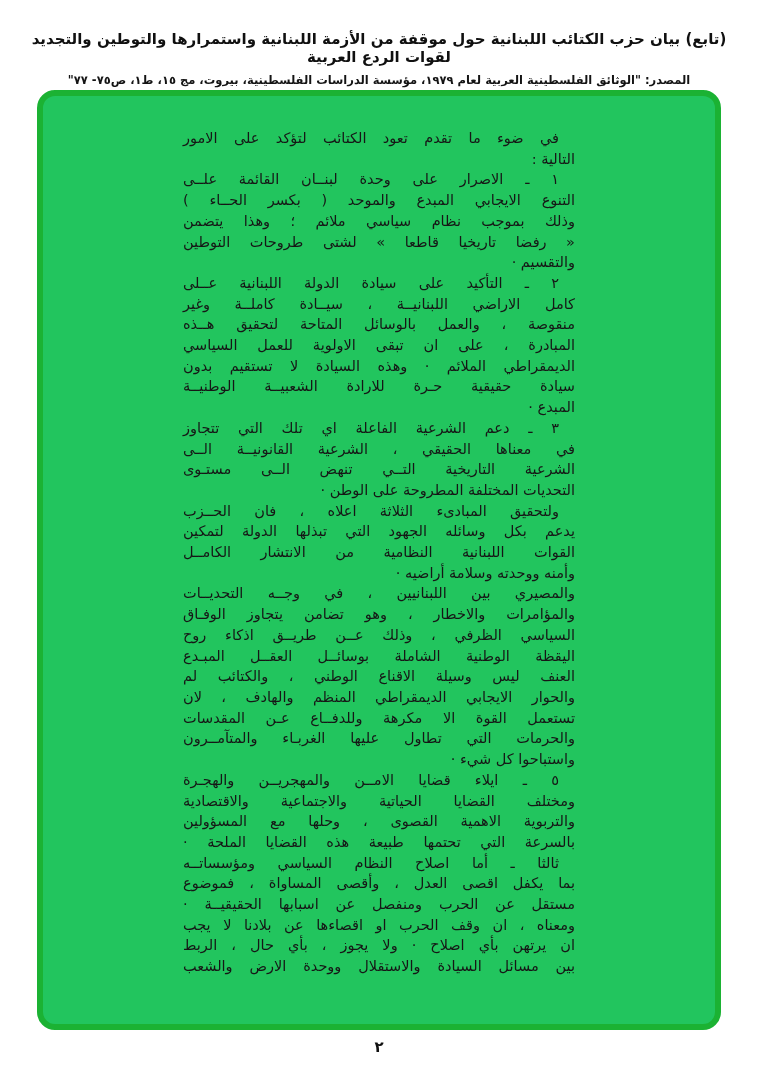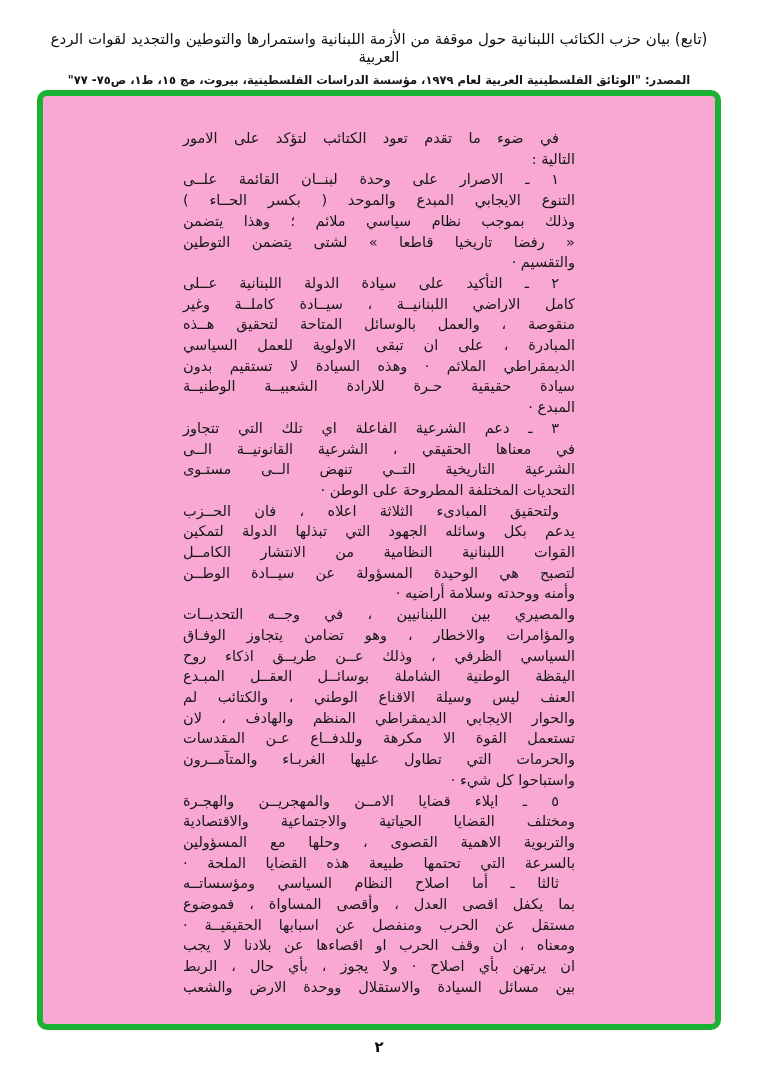--- a/index.html
+++ b/index.html
@@ -21,40 +21,40 @@
     position: absolute;
     top: 30px;
     left: 0;
     right: 0;
     text-align: center;
     direction: rtl;
     color: #101010;
   }
   .doc-header .h1 {
     font-size: 15px;
-    font-weight: normal;
+    font-weight: bold;
     letter-spacing: 0;
     padding: 0 28px;
   }
   .doc-header .h2 {
     font-size: 11.5px;
     font-weight: bold;
     margin-top: 7px;
     color: #141414;
   }
   .scan-frame {
     position: absolute;
     left: 37px;
     top: 90px;
     width: 684px;
     height: 940px;
     box-sizing: border-box;
     border: 6px solid #1d4ed8;
-    border-radius: 10px;
-    background: #f9a8d4;
+    border-radius: 18px;
+    background: #22c55e;
   }
   .text-col {
     direction: rtl;
     width: 392px;
     margin: 32px auto 0 auto;
     font-size: 14.5px;
     line-height: 20.7px;
     color: #161616;
     font-weight: normal;
   }
@@ -92,37 +92,36 @@
     <div class="h2">المصدر: "الوثائق الفلسطينية العربية لعام ١٩٧٩،  مؤسسة الدراسات الفلسطينية، بيروت، مج ١٥، ط١، ص٧٥- ٧٧"</div>
   </div>
 
   <div class="scan-frame" style="border-color: rgb(27, 178, 51);">
     <div class="text-col" id="body-lines">
         <div class="line indent">في ضوء ما تقدم تعود الكتائب لتؤكد على الامور</div>
         <div class="line end">التالية :</div>
         <div class="line indent">١ ـ الاصرار على وحدة لبنــان القائمة علــى</div>
         <div class="line">التنوع الايجابي المبدع والموحد ( بكسر الحــاء )</div>
         <div class="line">وذلك بموجب نظام سياسي ملائم ؛ وهذا يتضمن</div>
-        <div class="line">« رفضا تاريخيا قاطعا » لشتى يتضمن التوطين</div>
+        <div class="line">« رفضا تاريخيا قاطعا » لشتى طروحات التوطين</div>
         <div class="line end">والتقسيم ·</div>
         <div class="line indent">٢ ـ التأكيد على سيادة الدولة اللبنانية عــلى</div>
         <div class="line">كامل الاراضي اللبنانيــة ، سيــادة كاملــة وغير</div>
         <div class="line">منقوصة ، والعمل بالوسائل المتاحة لتحقيق هــذه</div>
         <div class="line">المبادرة ، على ان تبقى الاولوية للعمل السياسي</div>
         <div class="line">الديمقراطي الملائم · وهذه السيادة لا تستقيم بدون</div>
         <div class="line">سيادة حقيقية حـرة للارادة الشعبيــة الوطنيــة</div>
         <div class="line end">المبدع ·</div>
         <div class="line indent">٣ ـ دعم الشرعية الفاعلة اي تلك التي تتجاوز</div>
         <div class="line">في معناها الحقيقي ، الشرعية القانونيــة الــى</div>
         <div class="line">الشرعية التاريخية التــي تنهض الــى مستـوى</div>
         <div class="line end">التحديات المختلفة المطروحة على الوطن ·</div>
         <div class="line indent">ولتحقيق المبادىء الثلاثة اعلاه ، فان الحــزب</div>
         <div class="line">يدعم بكل وسائله الجهود التي تبذلها الدولة لتمكين</div>
         <div class="line">القوات اللبنانية النظامية من الانتشار الكامــل</div>
-        <div class="line">لتصبح هي الوحيدة المسؤولة عن سيــادة الوطــن</div>
         <div class="line end">وأمنه ووحدته وسلامة أراضيه ·</div>
         <div class="line">والمصيري بين اللبنانيين ، في وجــه التحديــات</div>
         <div class="line">والمؤامرات والاخطار ، وهو تضامن يتجاوز الوفـاق</div>
         <div class="line">السياسي الظرفي ، وذلك عــن طريــق اذكاء روح</div>
         <div class="line">اليقظة الوطنية الشاملة بوسائــل العقــل المبـدع</div>
         <div class="line">العنف ليس وسيلة الاقناع الوطني ، والكتائب لم</div>
         <div class="line">والحوار الايجابي الديمقراطي المنظم والهادف ، لان</div>
         <div class="line">تستعمل القوة الا مكرهة وللدفــاع عـن المقدسات</div>
         <div class="line">والحرمات التي تطاول عليها الغربـاء والمتآمــرون</div>
         <div class="line end">واستباحوا كل شيء ·</div>

